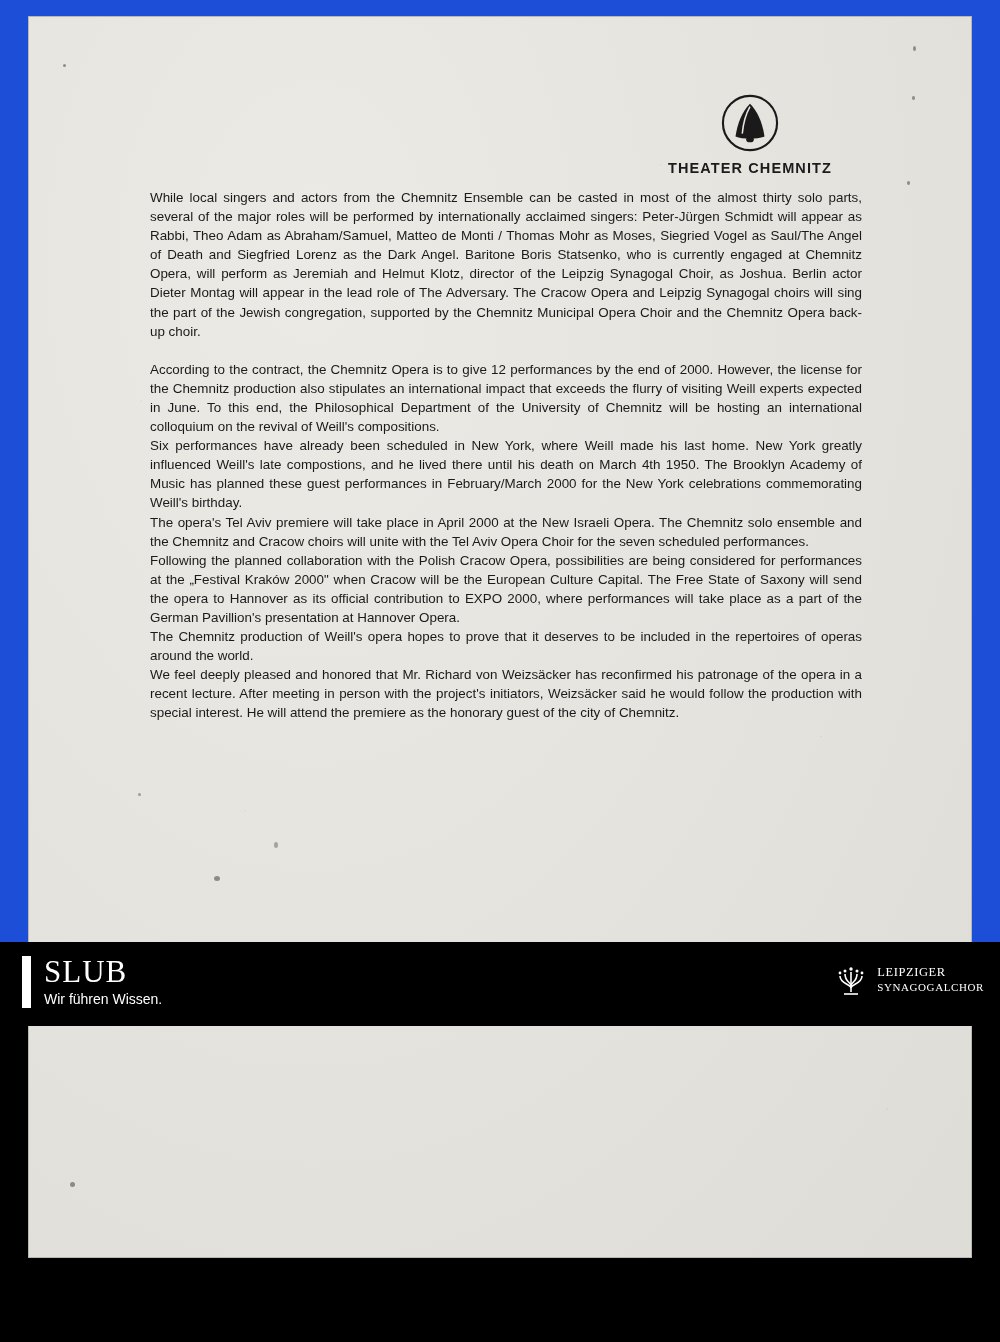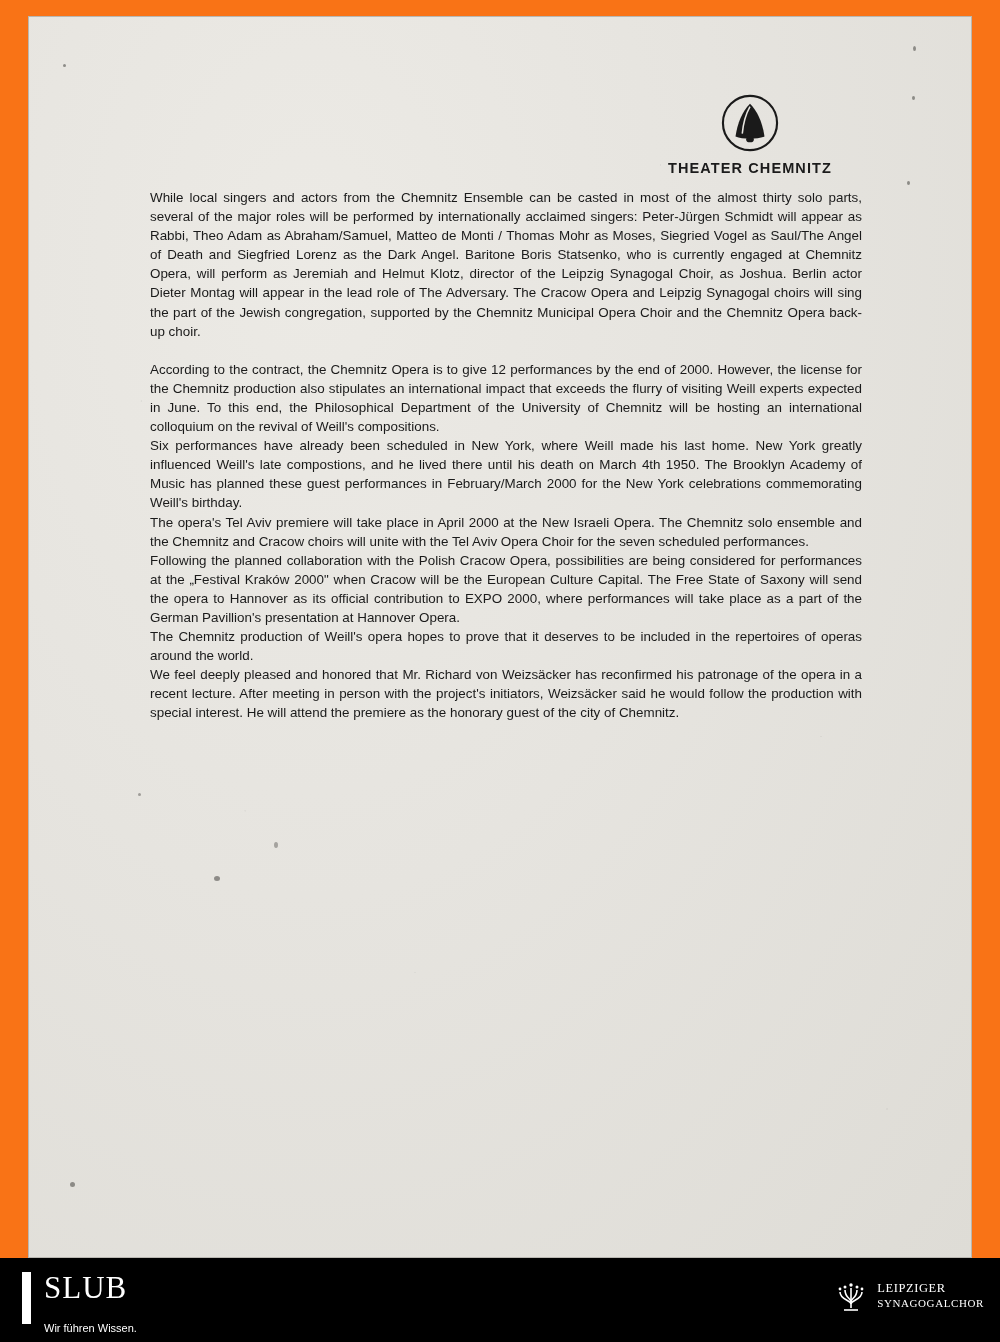--- a/index.html
+++ b/index.html
@@ -10,22 +10,22 @@
   body {
     width: 1000px;
     height: 1342px;
     overflow: hidden;
     font-family: "Liberation Sans", sans-serif;
   }
 
   #page {
     position: relative;
     width: 1000px;
-    height: 1342px;
-    background: #f97316;
+    height: 1026px;
+    background: #1d4ed8;
   }
 
   
   #sheet {
     position: absolute;
     left: 28px;
     top: 16px;
     width: 944px;
     height: 1242px;
     background:
@@ -119,23 +119,23 @@
   }
   #slub-text .name {
     font-family: "Liberation Serif", serif;
     font-size: 31px;
     letter-spacing: 1px;
     line-height: 32px;
     font-weight: 400;
   }
   #slub-text .tagline {
     font-family: "Liberation Sans", sans-serif;
-    font-size: 11px;
+    font-size: 14px;
     line-height: 16px;
-    margin-top: 16px;
+    margin-top: 3px;
   }
   #choir-block {
     position: absolute;
     right: 16px;
     top: 18px;
     display: flex;
     align-items: center;
   }
   #choir-text {
     margin-left: 9px;

